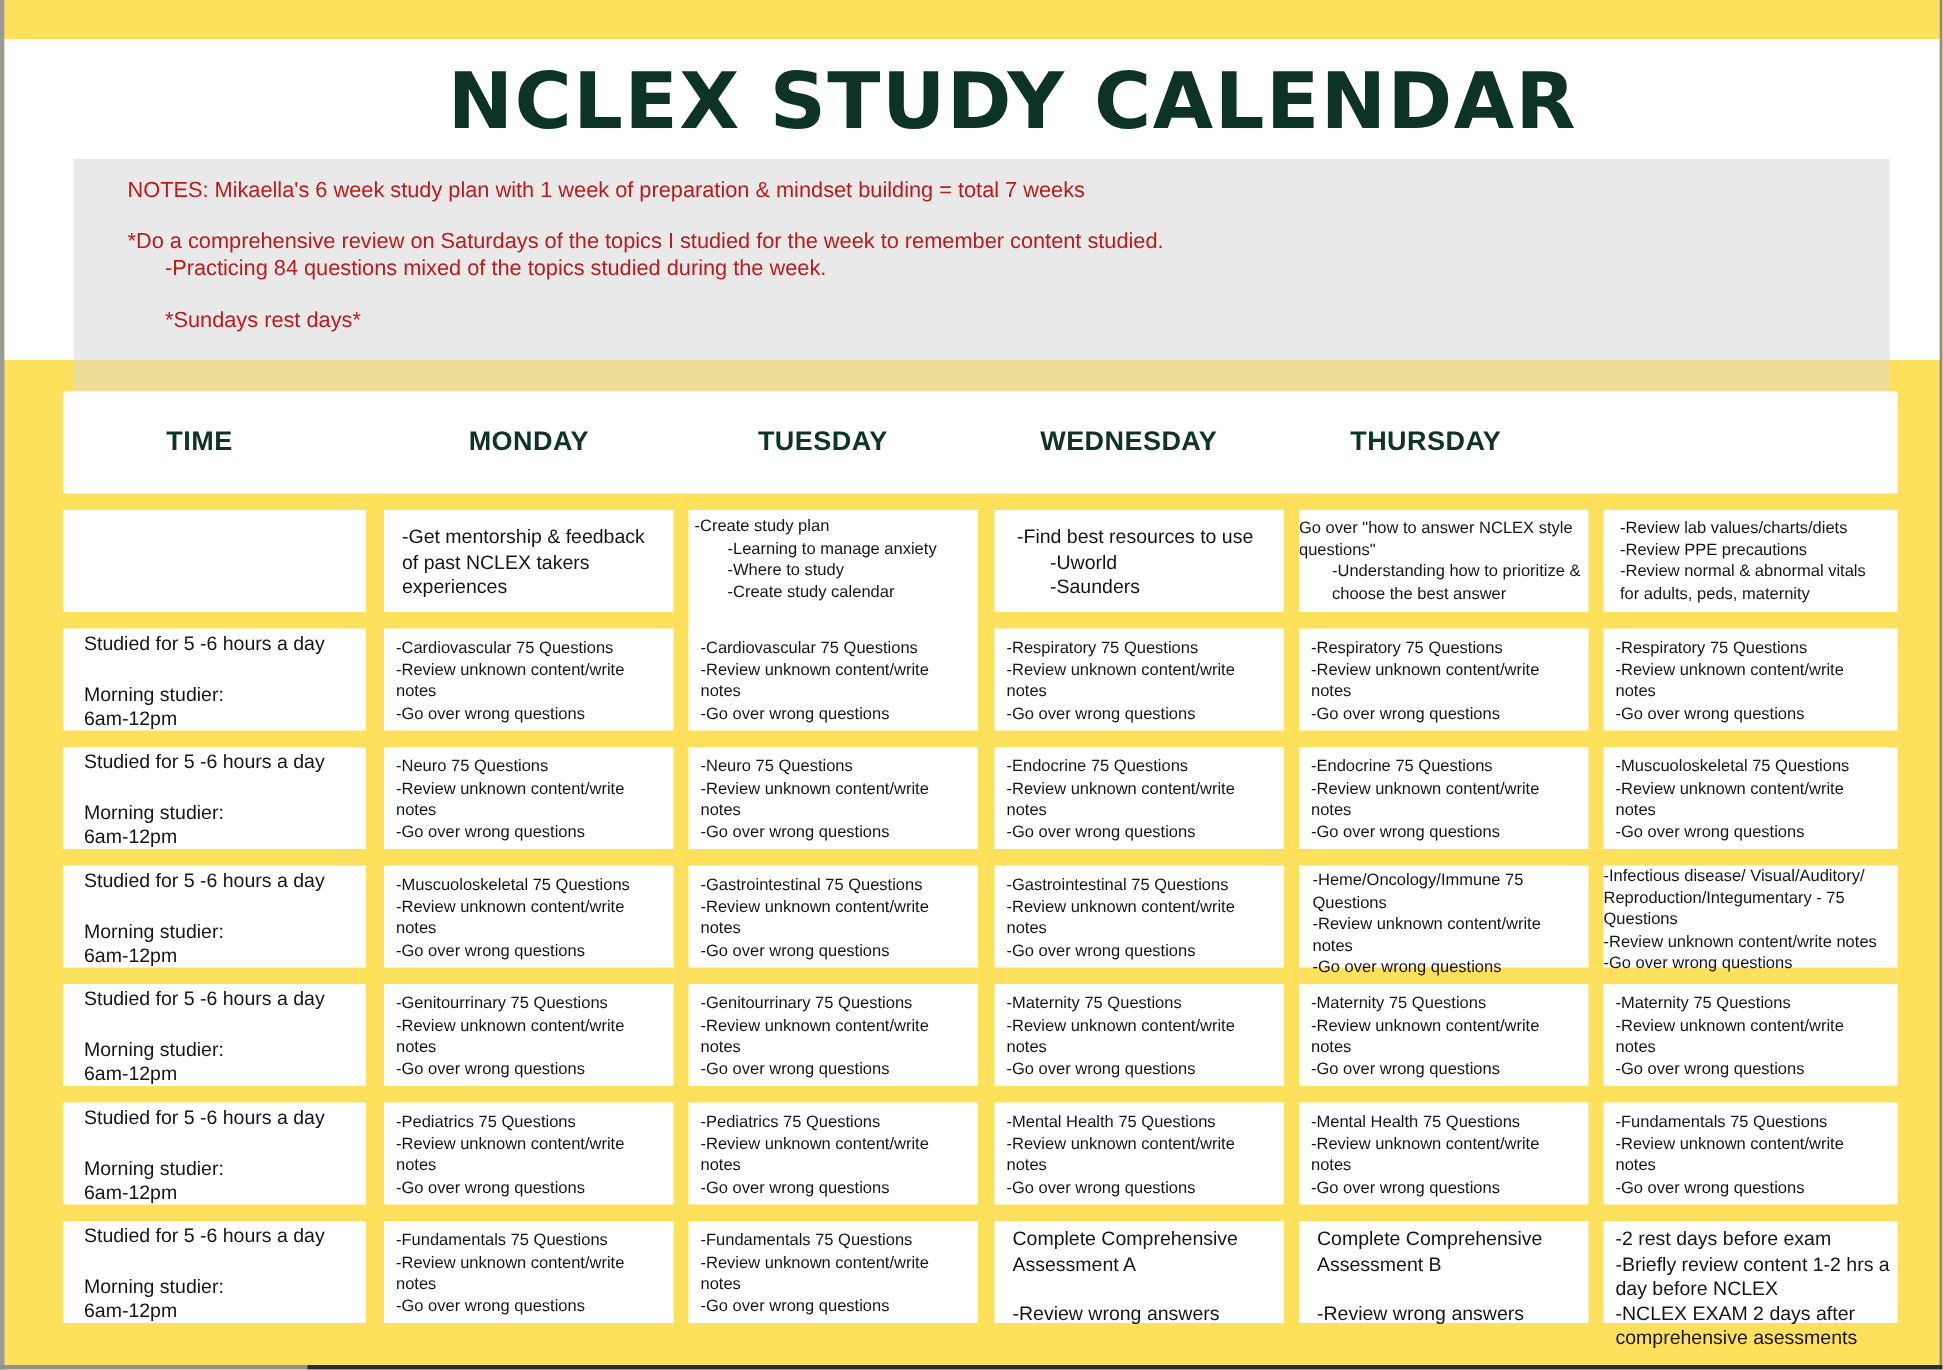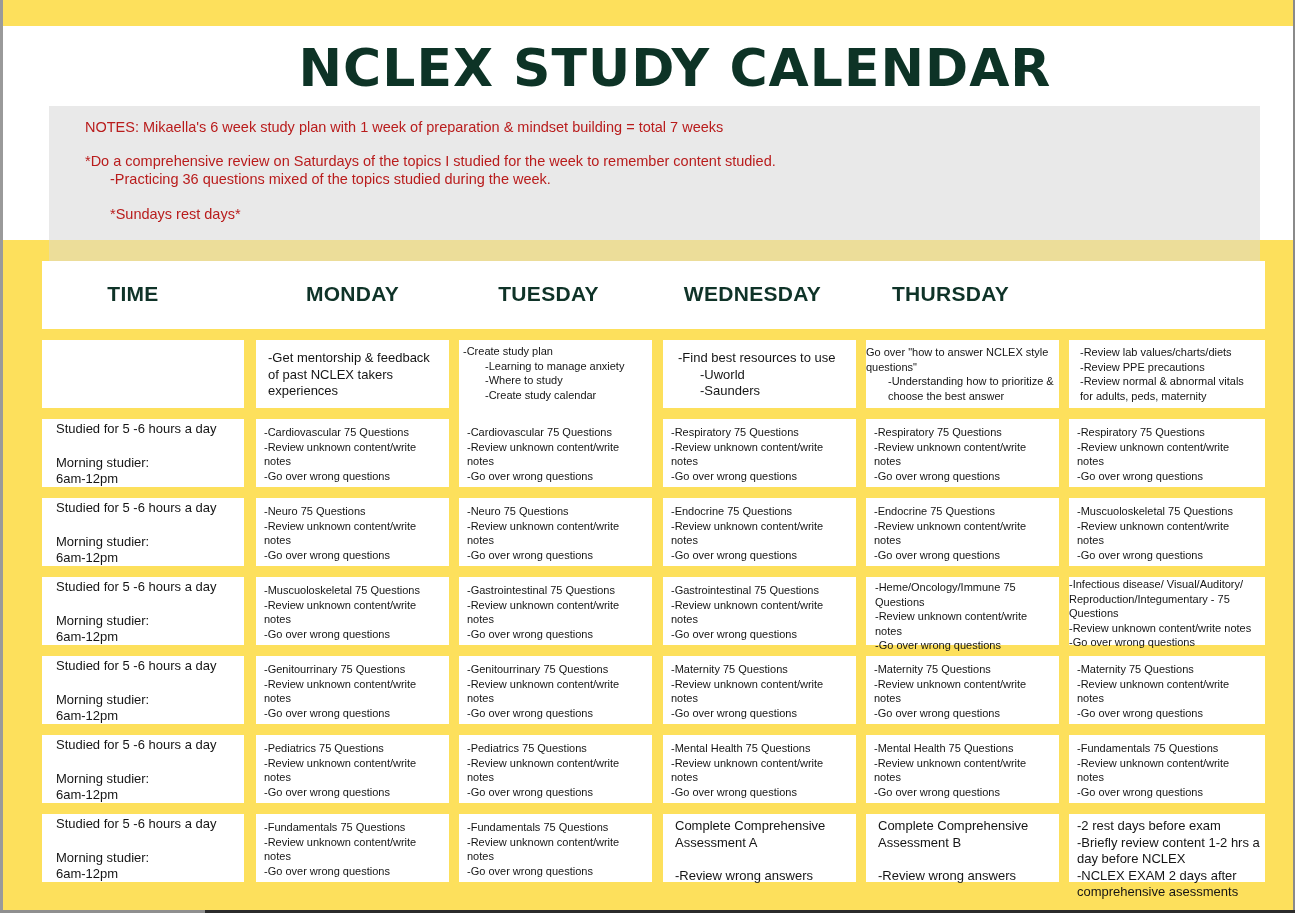--- a/index.html
+++ b/index.html
@@ -33,21 +33,21 @@
   .notes .l1 { left: 36px; top: 13px; }
   .notes .l2 { left: 36px; top: 47px; }
   .notes .l3 { left: 61px; top: 65px; }
   .notes .l4 { left: 61px; top: 100px; }
 
   .header-row {
     position: absolute; left: 42px; top: 261px; width: 1223px; height: 68px; background: #ffffff;
   }
   .hcell {
     position: absolute; top: 0; height: 60px; line-height: 66px; text-align: center;
-    font-size: 21px; font-weight: bold; color: #0f3328; letter-spacing: 0.3px;
+    font-size: 18px; font-weight: bold; color: #0f3328; letter-spacing: 0.3px;
   }
   .cell {
     position: absolute; background: #ffffff; overflow: visible;
     font-size: 11px; line-height: 14.5px; color: #151515;
   }
   .cell .ln { display: block; white-space: nowrap; }
   .time-cell .ln { font-size: 13px; line-height: 16.5px; }
   .big .ln { font-size: 13px; line-height: 16.5px; }
   .ind { padding-left: 22px; }
 </style>
@@ -59,21 +59,21 @@
 <div class="bottom-edge"></div>
 <div class="bottom-dark"></div>
 <div class="top-band"></div>
 <div class="white-band"></div>
 
 <div class="title">NCLEX STUDY CALENDAR</div>
 
 <div class="notes">
   <span class="line l1">NOTES: Mikaella's 6 week study plan with 1 week of preparation &amp; mindset building = total 7 weeks</span>
   <span class="line l2">*Do a comprehensive review on Saturdays of the topics I studied for the week to remember content studied.</span>
-  <span class="line l3">-Practicing 36 questions mixed of the topics studied during the week.</span>
+  <span class="line l3">-Practicing 84 questions mixed of the topics studied during the week.</span>
   <span class="line l4">*Sundays rest days*</span>
 </div>
 <div class="notes-overlap"></div>
 
 <div class="header-row">
   <div class="hcell" style="left:0;width:182px;">TIME</div>
   <div class="hcell" style="left:214px;width:193px;">MONDAY</div>
   <div class="hcell" style="left:410px;width:193px;">TUESDAY</div>
   <div class="hcell" style="left:812px;width:193px;">THURSDAY</div>
   <div class="hcell" style="left:614px;width:193px;">WEDNESDAY</div>

